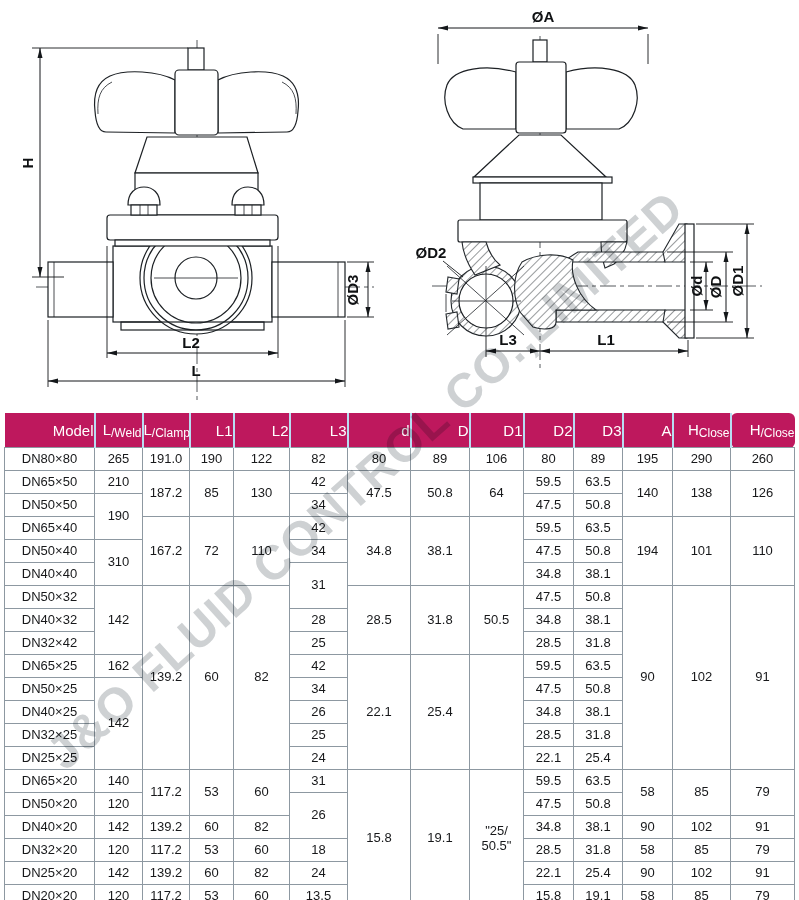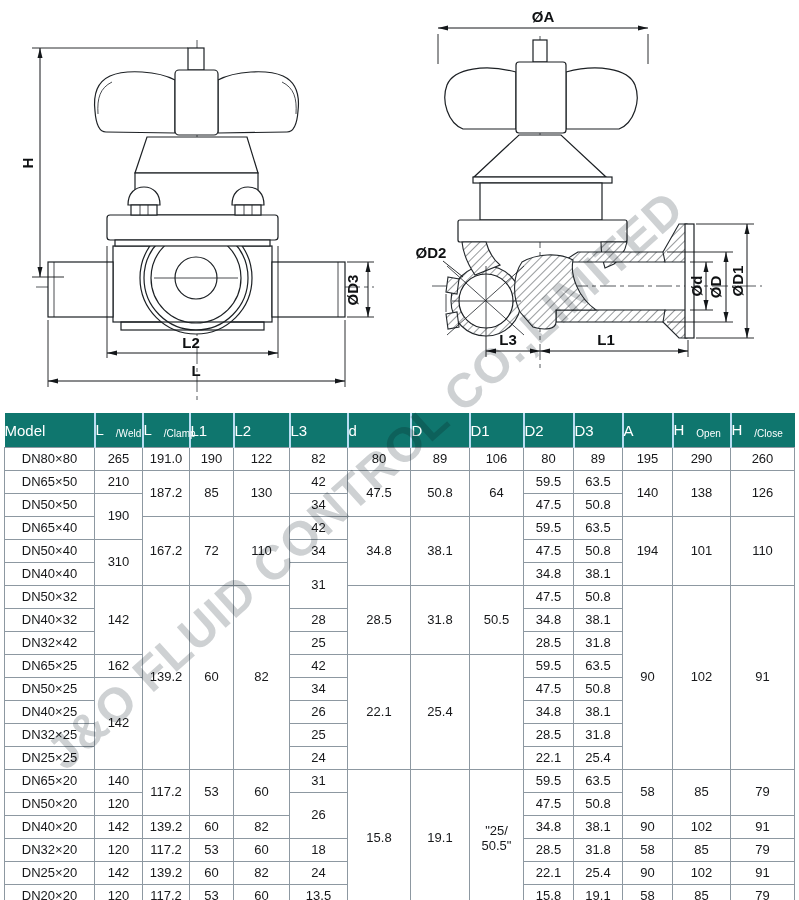--- a/index.html
+++ b/index.html
@@ -15,24 +15,24 @@
   .ext{fill:none;stroke:#14171a;stroke-width:0.9;}
   .h{fill:url(#hp);stroke:#23282c;stroke-width:1.1;}
   .dt{font:700 15px "Liberation Sans",sans-serif;fill:#0f1113;}
   
   .watermark{position:absolute;left:365px;top:480px;transform:translate(-50%,-50%) rotate(-42deg);
     white-space:nowrap;font:700 48px "Liberation Sans",sans-serif;letter-spacing:1px;
     color:#9da3a7;opacity:.5;mix-blend-mode:multiply;pointer-events:none;z-index:6;}
   
   .tblwrap{position:absolute;left:4px;top:413px;z-index:2;}
   table{border-collapse:collapse;table-layout:fixed;width:791px;}
-  th{background:#0f766e;color:#fff;font-weight:400;font-size:15px;height:34px;
-     border-right:2px solid #b8ddf2;padding:0;text-align:left;}
-  th:last-child{border-right:none;}
-  th .sub{font-size:10px;vertical-align:-2px;letter-spacing:0;margin-left:12px;}
+  th{background:#be185d;color:#fff;font-weight:400;font-size:15px;height:34px;
+     border-right:2px solid #b8ddf2;padding:0;text-align:right;}
+  th:last-child{border-right:none;border-radius:6px;}
+  th .sub{font-size:12px;vertical-align:-2px;letter-spacing:0;}
   td{border:1px solid #8d98a1;font-size:13px;color:#17181a;text-align:center;
      vertical-align:middle;height:22px;padding:0;white-space:pre-line;line-height:1.1;}
 </style>
 </head>
 <body>
 
 <div class="stage">
 
   <svg viewBox="0 0 400 412" width="400" height="412" style="left:0">
     <defs>
@@ -227,21 +227,21 @@
             <th><span>L</span><span class="sub">/Clamp</span></th>
             <th><span>L1</span></th>
             <th><span>L2</span></th>
             <th><span>L3</span></th>
             <th><span>d</span></th>
             <th><span>D</span></th>
             <th><span>D1</span></th>
             <th><span>D2</span></th>
             <th><span>D3</span></th>
             <th><span>A</span></th>
-            <th><span>H</span><span class="sub">Open</span></th>
+            <th><span>H</span><span class="sub">Close</span></th>
             <th><span>H</span><span class="sub">/Close</span></th>
           </tr>
         </thead>
       <tbody>
           <tr>
             <td>DN80×80</td>
             <td>265</td>
             <td>191.0</td>
             <td>190</td>
             <td>122</td>

